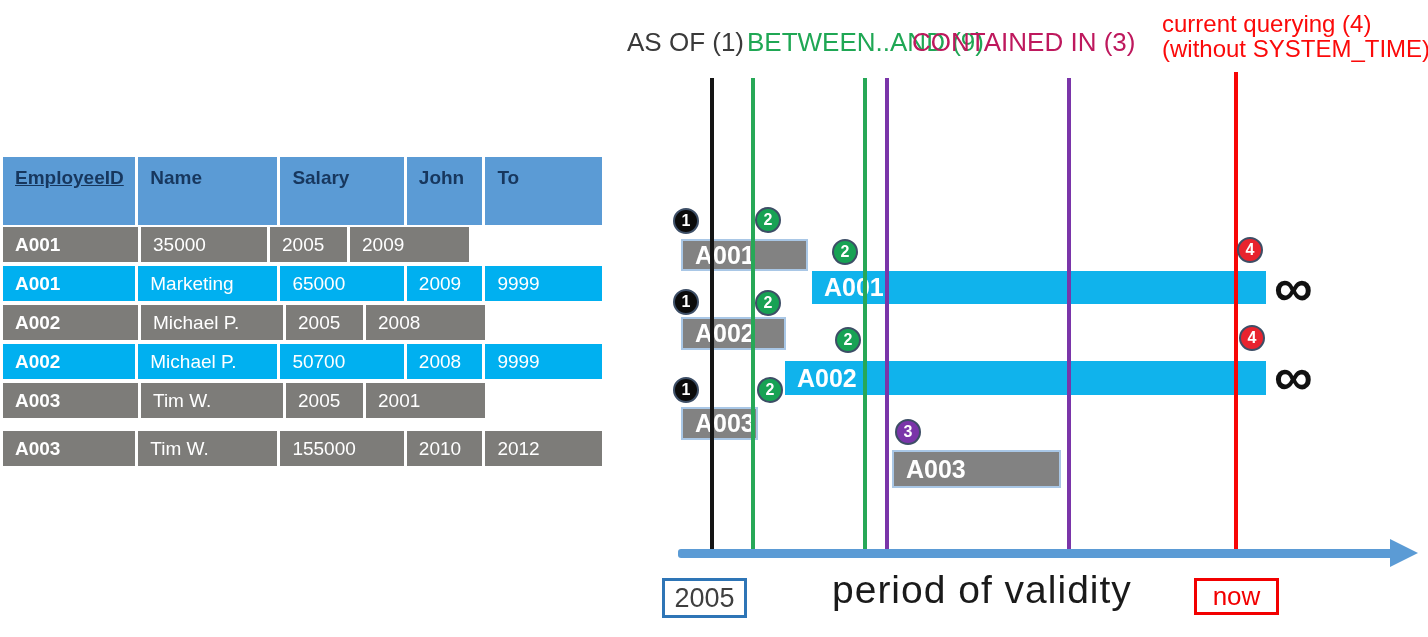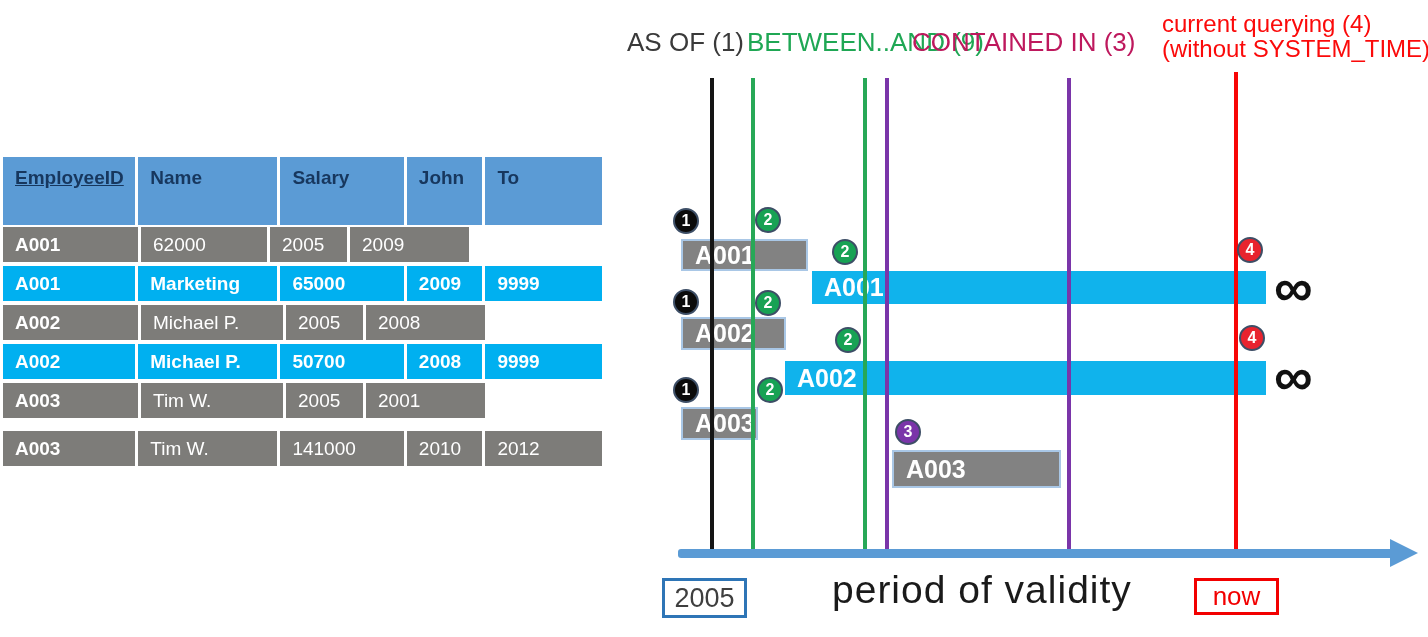--- a/index.html
+++ b/index.html
@@ -15,21 +15,21 @@
   .t-row.head { margin-top:0; }
   .t-row.pushed { margin-top:13px; }
   .c { height:35px; box-sizing:border-box; display:flex; align-items:center;
        padding-left:12px; font-size:19px; color:#ffffff; white-space:pre; }
   .head .c { height:68px; align-items:flex-start; padding-top:10px;
              background:#5B9BD5; color:#17375E; font-weight:bold; }
   .c0 { width:135px; } .c1 { width:142px; } .c2 { width:126px; }
   .c3 { width:77px; }  .c4 { width:119px; }
   .u { text-decoration:underline; }
   .g { background:#7D7C79; }
-  .b { background:#00B0F0;font-weight:bold; }
+  .b { background:#00B0F0; }
   .idcol { font-weight:bold; }
 
   
   .lbl { position:absolute; font-size:26px; white-space:nowrap; }
   .lbl.asof      { left:627px;  top:27px; color:#3A3A3A; }
   .lbl.between   { left:747px;  top:27px; color:#1FA754; }
   .lbl.contained { left:912px;  top:27px; color:#be185d; }
   .lbl.current   { left:1162px; top:11px; color:#FB0A0A; font-size:24px; line-height:25px; }
 
   .vline { position:absolute; top:78px; width:4px; height:475px; }
@@ -79,21 +79,21 @@
     <div class="t-row head">
       <div class="c c0 u">EmployeeID</div>
       <div class="c c1">Name</div>
       <div class="c c2">Salary</div>
       <div class="c c3">John</div>
       <div class="c c4">To</div>
     </div>
 
     <div class="t-row first">
       <div class="c c0 g idcol">A001</div>
-      <div class="c c2 g">62000</div>
+      <div class="c c2 g">35000</div>
       <div class="c c3 g">2005</div>
       <div class="c c4 g">2009</div>
     </div>
 
     <div class="t-row">
       <div class="c c0 b idcol">A001</div>
       <div class="c c1 b">Marketing</div>
       <div class="c c2 b">65000</div>
       <div class="c c3 b">2009</div>
       <div class="c c4 b">9999</div>
@@ -117,21 +117,21 @@
     <div class="t-row">
       <div class="c c0 g idcol">A003</div>
       <div class="c c1 g">Tim W.</div>
       <div class="c c3 g">2005</div>
       <div class="c c4 g">2001</div>
     </div>
 
     <div class="t-row pushed">
       <div class="c c0 g idcol">A003</div>
       <div class="c c1 g">Tim W.</div>
-      <div class="c c2 g">141000</div>
+      <div class="c c2 g">155000</div>
       <div class="c c3 g">2010</div>
       <div class="c c4 g">2012</div>
     </div>
   </div>
 
   <div class="lbl asof">AS OF (1)</div>
   <div class="lbl between">BETWEEN..AND (9)</div>
   <div class="lbl contained">CONTAINED IN (3)</div>
   <div class="lbl current">
     <div>current querying (4)</div>

